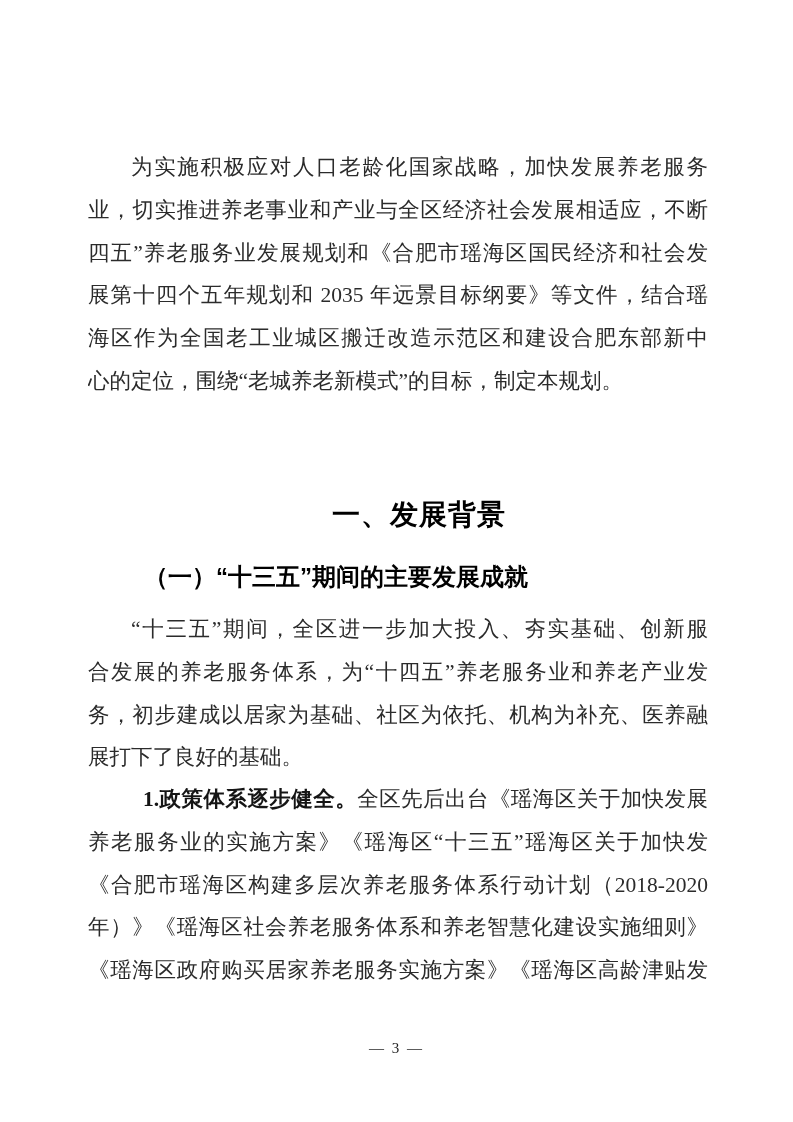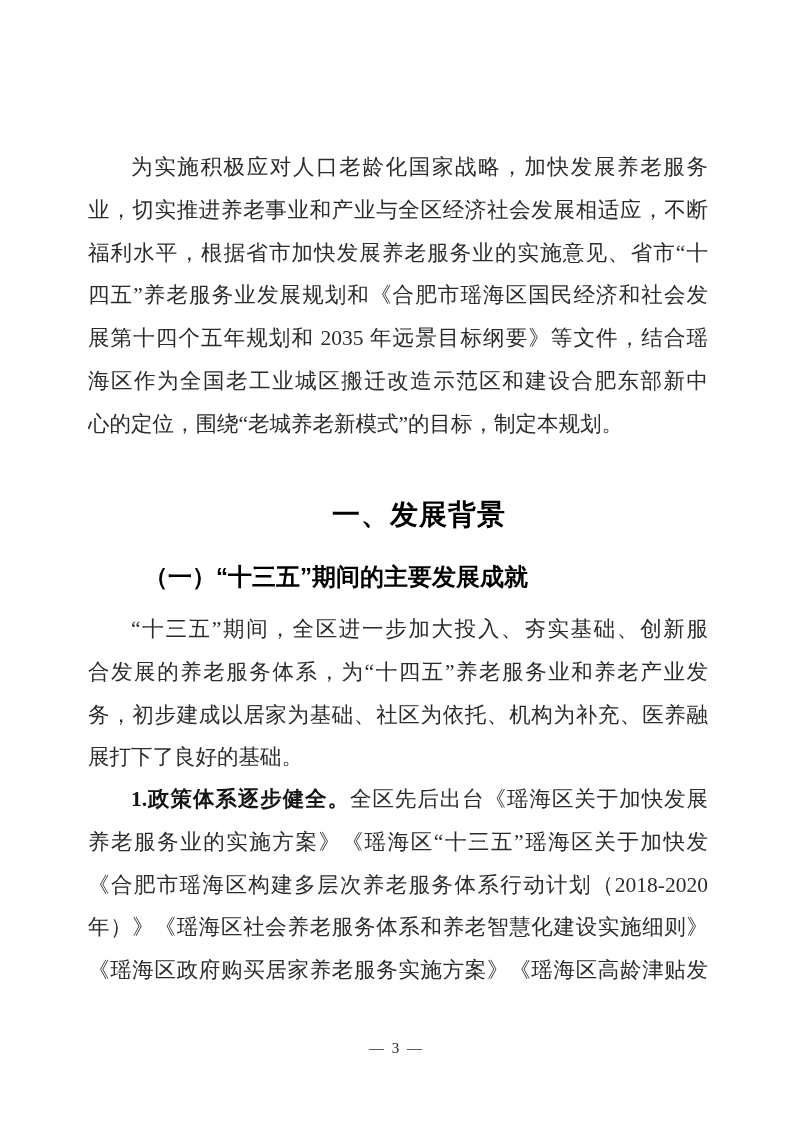--- a/index.html
+++ b/index.html
@@ -29,20 +29,21 @@
   }
   .body-line.no-stretch {
     text-align-last: left;
   }
   .body-line.first-line {
     text-indent: 43px;
   }
   .lead-bold {
     font-weight: bold;
     color: #151515;
+    margin-left: 12px;
   }
   .h1-line {
     position: absolute;
     left: 88px;
     width: 620px;
     padding-left: 42px;
     box-sizing: border-box;
     text-align: center;
     font-family: "Liberation Sans", "DejaVu Sans", sans-serif;
     font-weight: bold;
@@ -80,21 +81,20 @@
   #pageno    { top: 1040px; }
 </style>
 </head>
 <body>
 
 <div class="page">
 
   <div id="p-intro" class="textblock">
     <div class="body-line first-line">为实施积极应对人口老龄化国家战略，加快发展养老服务</div>
     <div class="body-line">业，切实推进养老事业和产业与全区经济社会发展相适应，不断</div>
-    <div class="body-line">福利水平，根据省市加快发展养老服务业的实施意见、省市“十</div>
     <div class="body-line">四五”养老服务业发展规划和《合肥市瑶海区国民经济和社会发</div>
     <div class="body-line">展第十四个五年规划和 2035 年远景目标纲要》等文件，结合瑶</div>
     <div class="body-line">海区作为全国老工业城区搬迁改造示范区和建设合肥东部新中</div>
     <div class="body-line no-stretch">心的定位，围绕“老城养老新模式”的目标，制定本规划。</div>
   </div>
 
   <div id="h-section" class="h1-line">一、发展背景</div>
 
   <div id="h-subsect" class="h2-line">（一）“十三五”期间的主要发展成就</div>
 

